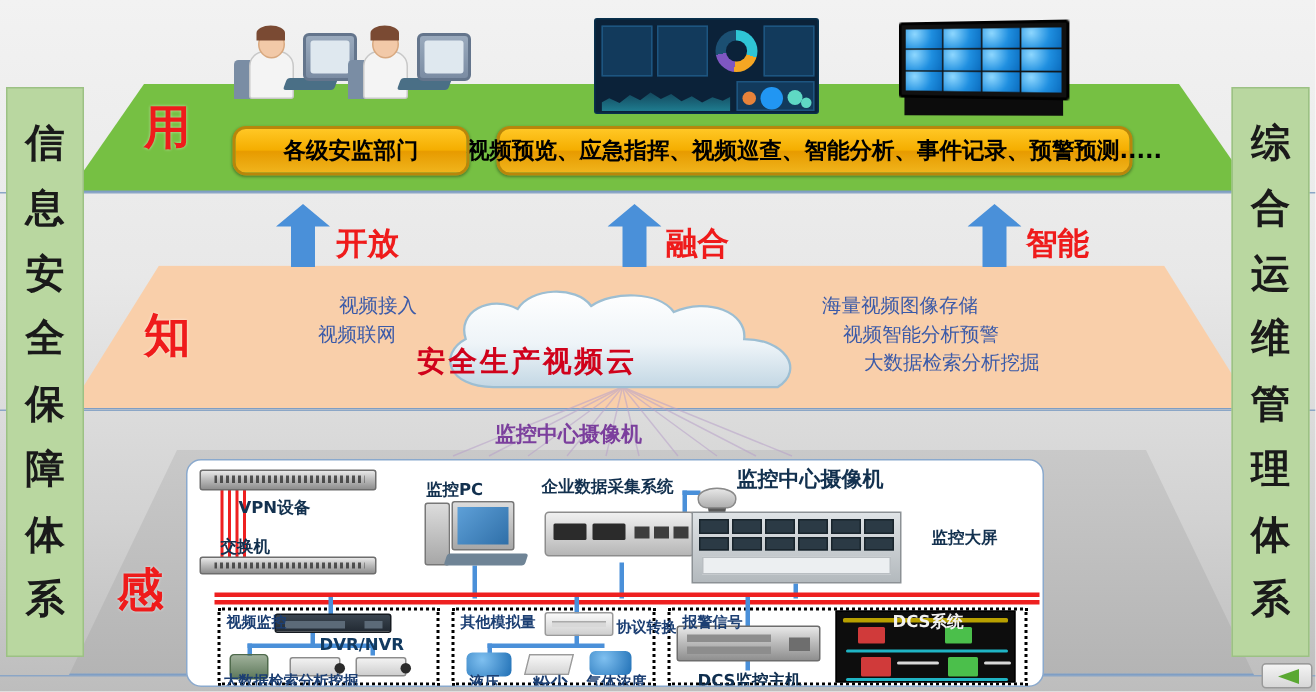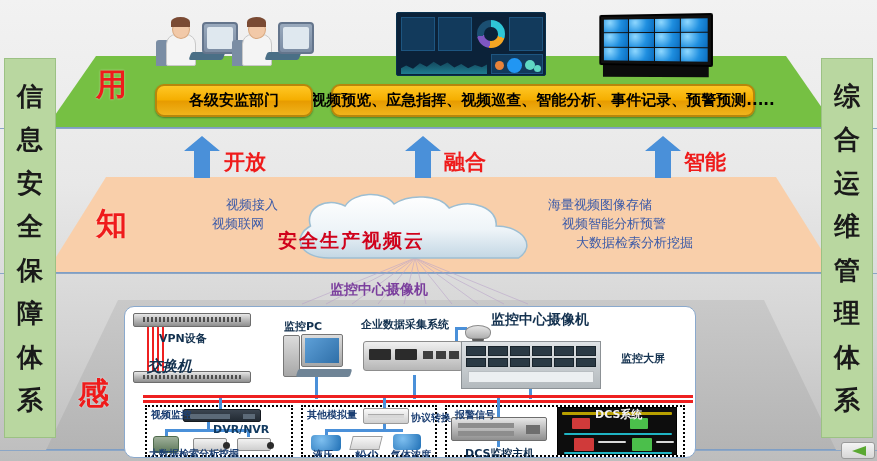--- a/index.html
+++ b/index.html
@@ -367,21 +367,21 @@
   <div class="panel">
 
     <div class="dev rackbox" style="left:8px;top:6px;width:118px;height:14px;">
       <div class="rackdots"></div>
     </div>
     <div class="eq-label dark" style="left:34px;top:24px;font-size:11px;">VPN设备</div>
 
     <div class="dev rackbox" style="left:8px;top:64px;width:118px;height:12px;">
       <div class="rackdots"></div>
     </div>
-    <div class="eq-label dark" style="left:22px;top:50px;font-size:15px;font-style:italic;">交换机</div>
+    <div class="eq-label dark" style="left:22px;top:50px;font-size:11px;">交换机</div>
 
     <div class="redbus" style="left:22px;top:14px;width:2px;height:54px;"></div>
     <div class="redbus" style="left:27px;top:14px;width:2px;height:54px;"></div>
     <div class="redbus" style="left:32px;top:14px;width:2px;height:54px;"></div>
     <div class="redbus" style="left:37px;top:14px;width:2px;height:54px;"></div>
 
     <div class="eq-label dark" style="left:159px;top:12px;font-size:11px;">监控PC</div>
     <div class="dev monitor-body" style="left:158px;top:28px;width:17px;height:42px;"></div>
     <div class="dev monitor-body" style="left:176px;top:27px;width:42px;height:33px;">
       <div class="screen-blue" style="position:absolute;inset:3px;"></div>

